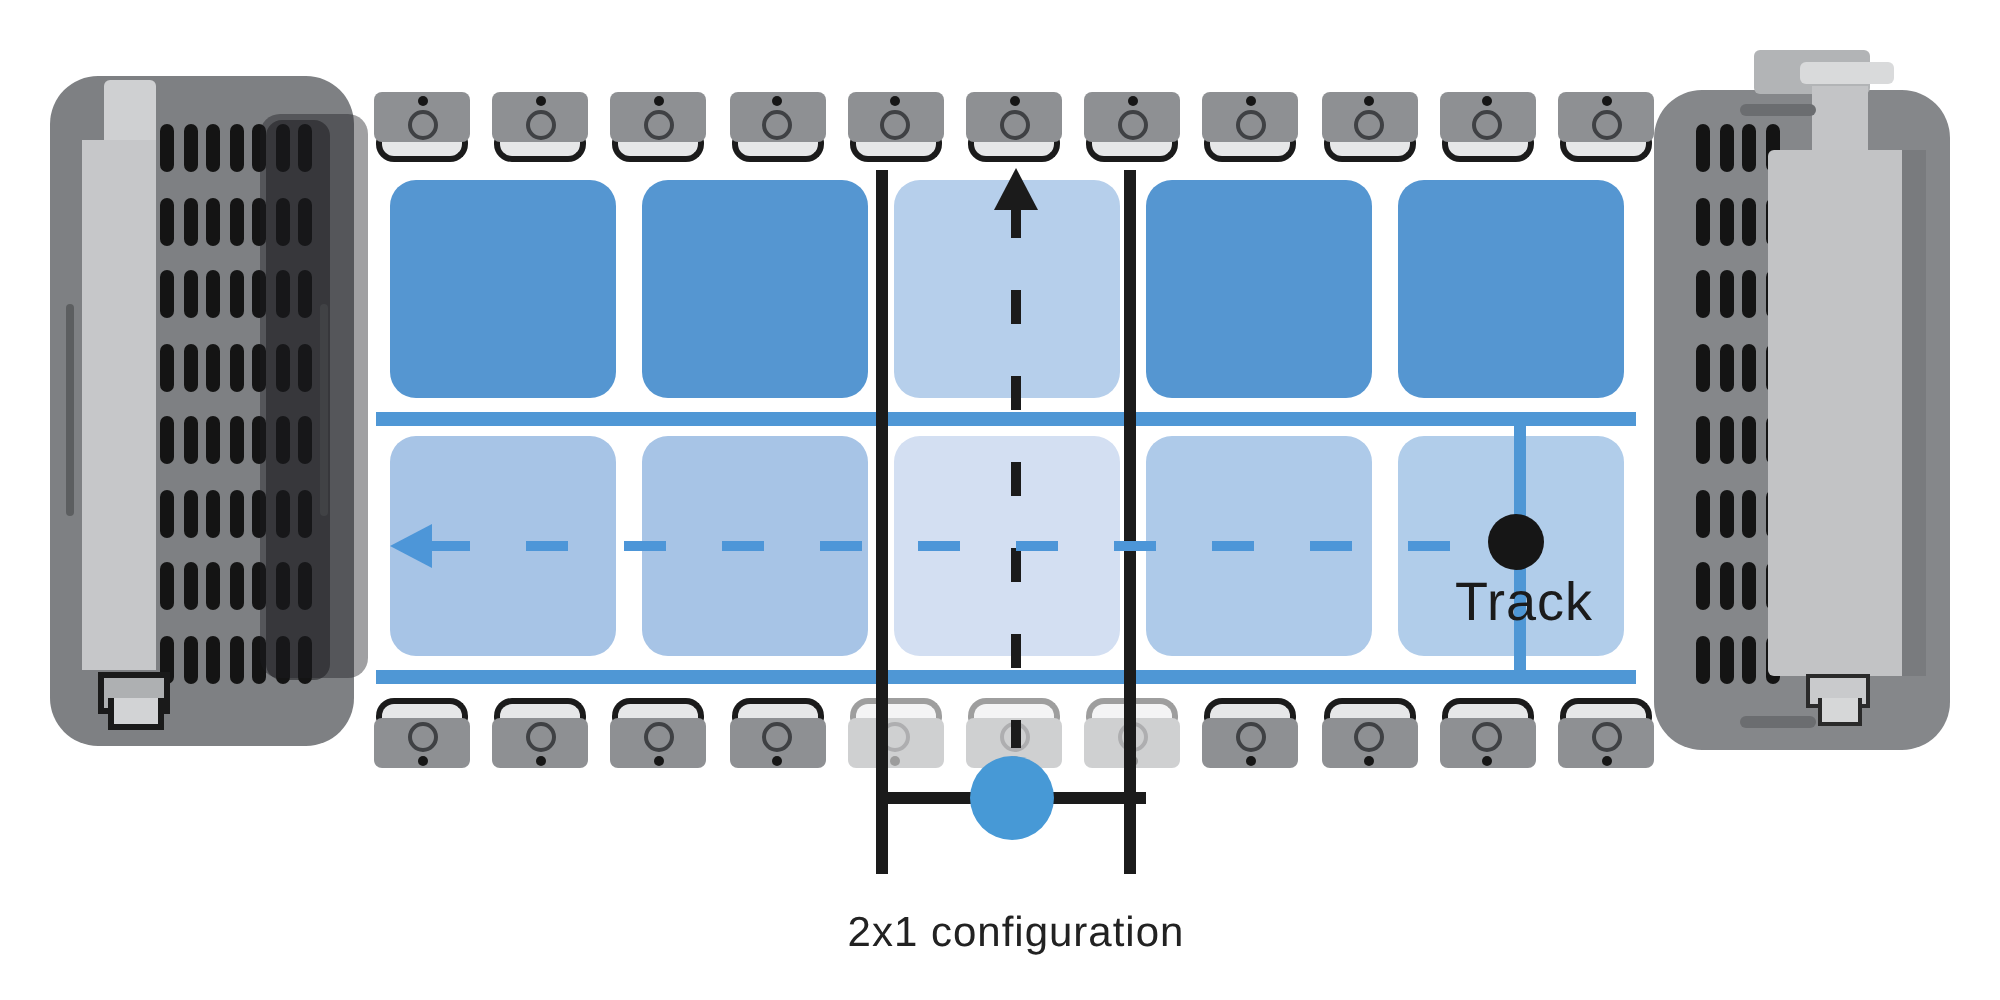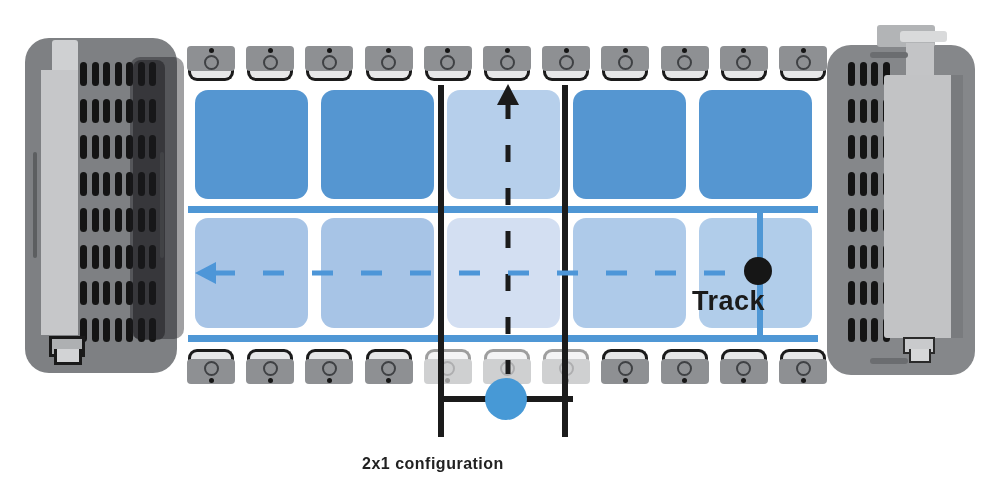--- a/index.html
+++ b/index.html
@@ -39,24 +39,24 @@
   
   #arrows{position:absolute;left:0;top:0;z-index:6;pointer-events:none;}
   .vdash{stroke:var(--ink_black);stroke-width:5;stroke-dasharray:17 26;fill:none;}
   .vhead{fill:var(--ink_black);}
   .hdash{stroke:#4d96d8;stroke-width:5;stroke-dasharray:21 28;fill:none;}
   .hhead{fill:#4d96d8;}
   .trackdot{fill:#161616;}
   .rowdot{fill:var(--row_accent_blue);}
 
   
-  .lbl{position:absolute;z-index:7;font-weight:bold;}
+  .lbl{position:absolute;z-index:7;text-align:center;font-weight:normal;}
   #track-label{left:692px;top:286px;width:140px;font-size:27px;color:var(--ink_black);letter-spacing:0.5px;}
   #row-label{left:438px;top:410px;width:140px;font-size:38px;color:var(--row_accent_blue);letter-spacing:1px;}
-  #config-label{left:362px;top:455px;width:260px;font-size:16px;color:#222;letter-spacing:0.5px;}
+  #config-label{left:378px;top:455px;width:260px;font-size:21px;color:#222;letter-spacing:0.5px;}
 
   .z1{z-index:1}.z2{z-index:2}.z5{z-index:5}
 </style>
 </head>
 <body>
 
 <div id="stage">
 
   <div class="machine" style="left:25px;top:38px;width:152px;height:335px;">
     <div class="mtab" style="left:27px;top:2px;width:26px;height:36px;"></div>

